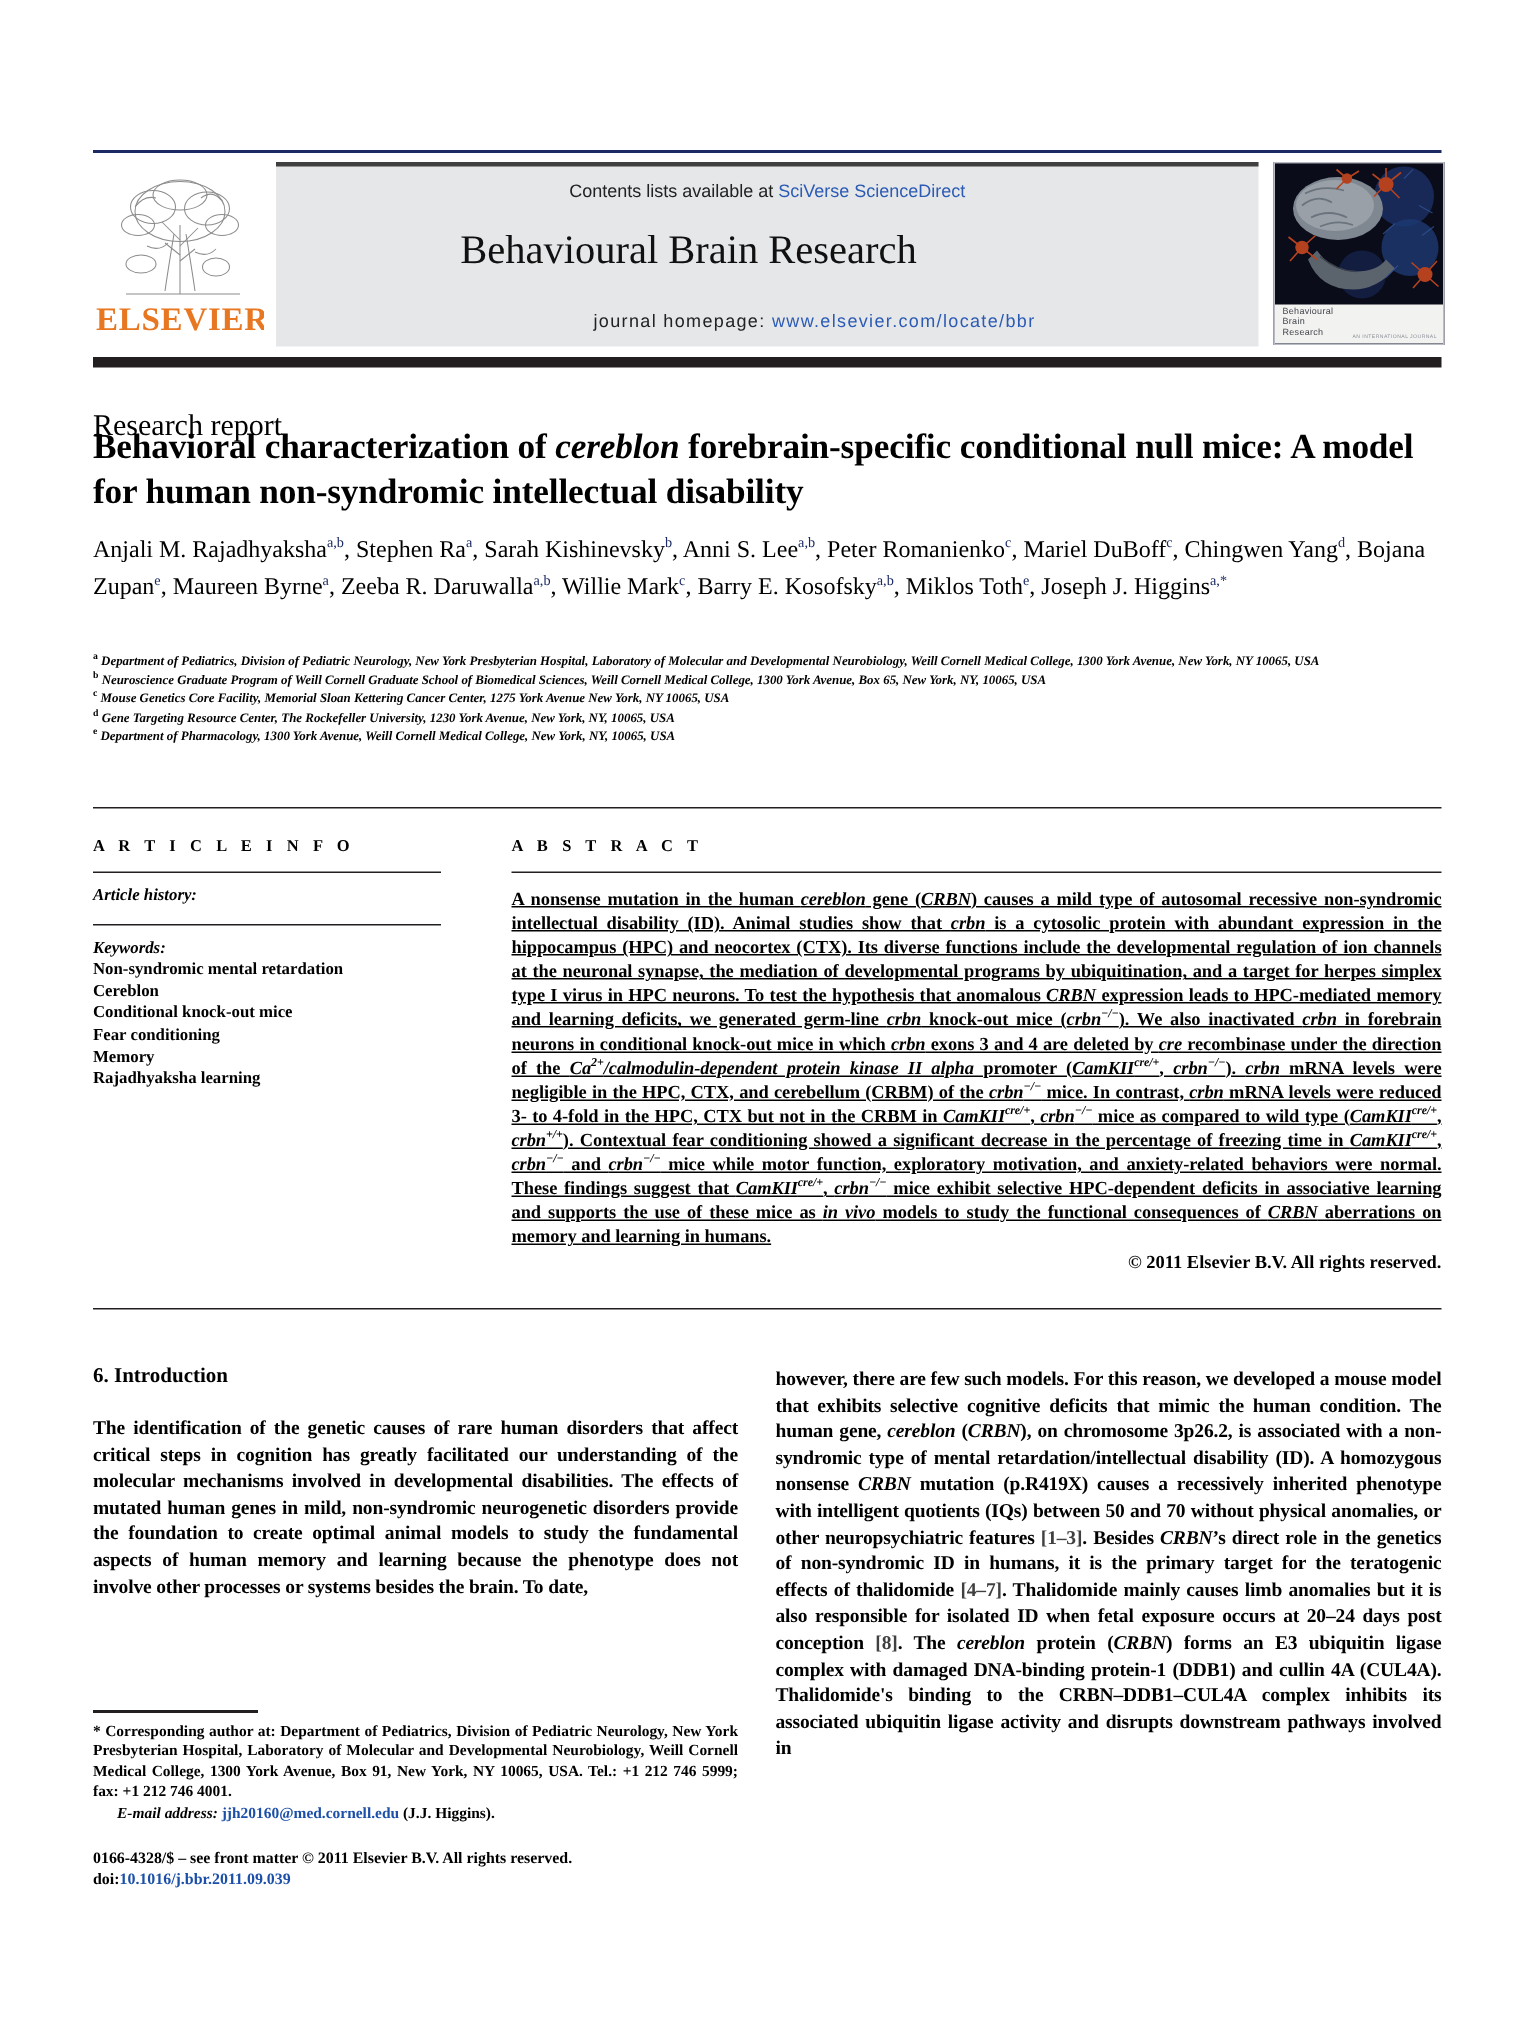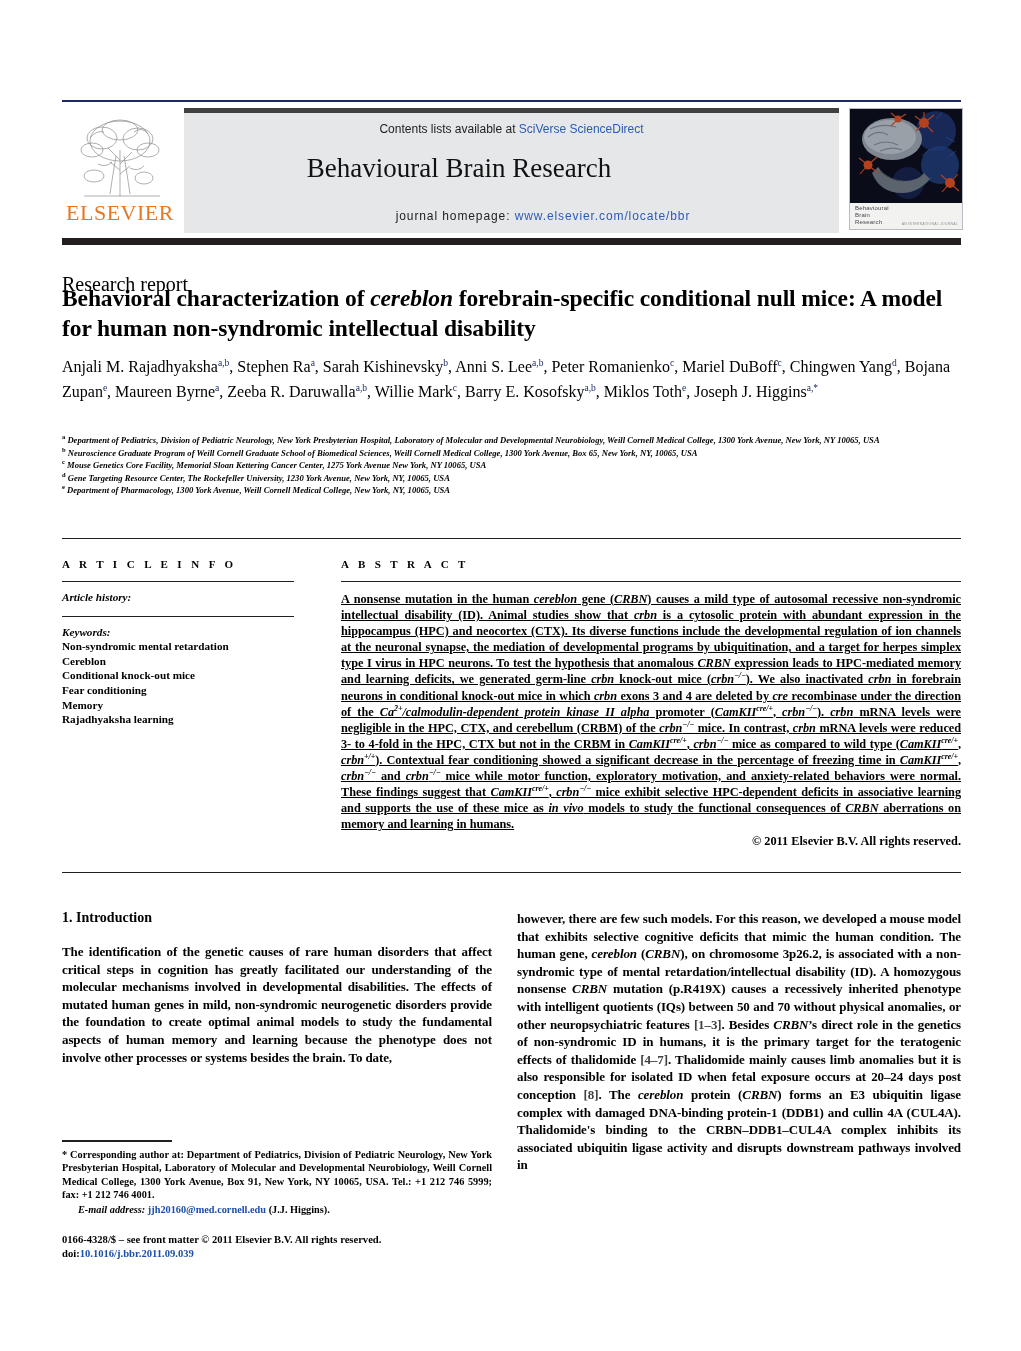--- a/index.html
+++ b/index.html
@@ -43,37 +43,38 @@
   .rule-top {
     position: absolute;
     left: 0; top: 0; width: 899px; height: 2px;
     background: #1b2a63;
   }
   .els-logo {
     position: absolute;
     left: 2px; top: 8px;
     width: 112px; height: 120px;
     overflow: hidden;
+    font-weight: bold;
   }
   .els-word {
     position: absolute;
     left: 0; bottom: 2px;
     width: 112px;
     text-align: center;
     font-family: "Liberation Serif", serif;
     font-size: 22px;
     letter-spacing: 0.5px;
     color: #E87722;
   }
   .banner {
     position: absolute;
     left: 122px; top: 8px;
     width: 655px; height: 120px;
     background: #e6e7e9;
-    border-top: 5px solid #404040;
+    border-top: 3px solid #404040;
   }
   .banner .contents {
     position: absolute;
     top: 9px; left: 0; width: 655px;
     text-align: center;
     font-family: "Liberation Sans", sans-serif;
     font-size: 12px;
     color: #222;
   }
   .banner .contents a {
@@ -432,21 +433,21 @@
 
   <div class="abstract">
     <div class="colhead">A B S T R A C T</div>
     <div class="hr"></div>
     <div class="body" id="abstract-text">A nonsense mutation in the human <i>cereblon</i> gene (<i>CRBN</i>) causes a mild type of autosomal recessive non-syndromic intellectual disability (ID). Animal studies show that <i>crbn</i> is a cytosolic protein with abundant expression in the hippocampus (HPC) and neocortex (CTX). Its diverse functions include the developmental regulation of ion channels at the neuronal synapse, the mediation of developmental programs by ubiquitination, and a target for herpes simplex type I virus in HPC neurons. To test the hypothesis that anomalous <i>CRBN</i> expression leads to HPC-mediated memory and learning deficits, we generated germ-line <i>crbn</i> knock-out mice (<i>crbn<sup>−/−</sup></i>). We also inactivated <i>crbn</i> in forebrain neurons in conditional knock-out mice in which <i>crbn</i> exons 3 and 4 are deleted by <i>cre</i> recombinase under the direction of the <i>Ca<sup>2+</sup>/calmodulin-dependent protein kinase II alpha</i> promoter (<i>CamKII<sup>cre/+</sup></i>, <i>crbn<sup>−/−</sup></i>). <i>crbn</i> mRNA levels were negligible in the HPC, CTX, and cerebellum (CRBM) of the <i>crbn<sup>−/−</sup></i> mice. In contrast, <i>crbn</i> mRNA levels were reduced 3- to 4-fold in the HPC, CTX but not in the CRBM in <i>CamKII<sup>cre/+</sup></i>, <i>crbn<sup>−/−</sup></i> mice as compared to wild type (<i>CamKII<sup>cre/+</sup></i>, <i>crbn<sup>+/+</sup></i>). Contextual fear conditioning showed a significant decrease in the percentage of freezing time in <i>CamKII<sup>cre/+</sup></i>, <i>crbn<sup>−/−</sup></i> and <i>crbn<sup>−/−</sup></i> mice while motor function, exploratory motivation, and anxiety-related behaviors were normal. These findings suggest that <i>CamKII<sup>cre/+</sup></i>, <i>crbn<sup>−/−</sup></i> mice exhibit selective HPC-dependent deficits in associative learning and supports the use of these mice as <i>in vivo</i> models to study the functional consequences of <i>CRBN</i> aberrations on memory and learning in humans.</div>
     <div class="copyright">© 2011 Elsevier B.V. All rights reserved.</div>
   </div>
 
   <div class="band-rule-bottom"></div>
 
-  <div class="secnum">1.  Introduction</div>
+  <div class="secnum">6.  Introduction</div>
   <div class="colL ind">The identification of the genetic causes of rare human disorders that affect critical steps in cognition has greatly facilitated our understanding of the molecular mechanisms involved in developmental disabilities. The effects of mutated human genes in mild, non-syndromic neurogenetic disorders provide the foundation to create optimal animal models to study the fundamental aspects of human memory and learning because the phenotype does not involve other processes or systems besides the brain. To date,</div>
   <div class="colR" id="right-col">however, there are few such models. For this reason, we developed a mouse model that exhibits selective cognitive deficits that mimic the human condition. The human gene, <i>cereblon</i> (<i>CRBN</i>), on chromosome 3p26.2, is associated with a non-syndromic type of mental retardation/intellectual disability (ID). A homozygous nonsense <i>CRBN</i> mutation (p.R419X) causes a recessively inherited phenotype with intelligent quotients (IQs) between 50 and 70 without physical anomalies, or other neuropsychiatric features <span class="ref">[1–3]</span>. Besides <i>CRBN</i>’s direct role in the genetics of non-syndromic ID in humans, it is the primary target for the teratogenic effects of thalidomide <span class="ref">[4–7]</span>. Thalidomide mainly causes limb anomalies but it is also responsible for isolated ID when fetal exposure occurs at 20–24 days post conception <span class="ref">[8]</span>. The <i>cereblon</i> protein (<i>CRBN</i>) forms an E3 ubiquitin ligase complex with damaged DNA-binding protein-1 (DDB1) and cullin 4A (CUL4A). Thalidomide's binding to the CRBN–DDB1–CUL4A complex inhibits its associated ubiquitin ligase activity and disrupts downstream pathways involved in</div>
 
   <div class="fn-rule"></div>
   <div class="footnote">
     <div class="star">* Corresponding author at: Department of Pediatrics, Division of Pediatric Neurology, New York Presbyterian Hospital, Laboratory of Molecular and Developmental Neurobiology, Weill Cornell Medical College, 1300 York Avenue, Box 91, New York, NY 10065, USA. Tel.: +1 212 746 5999; fax: +1 212 746 4001.</div>
     <div class="email">
       <i>E-mail address:</i>
       <a href="#" class="link">jjh20160@med.cornell.edu</a>
       <span>(J.J. Higgins).</span>

